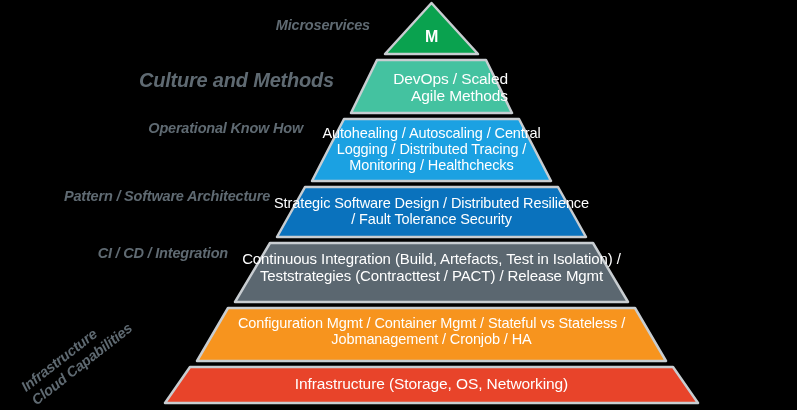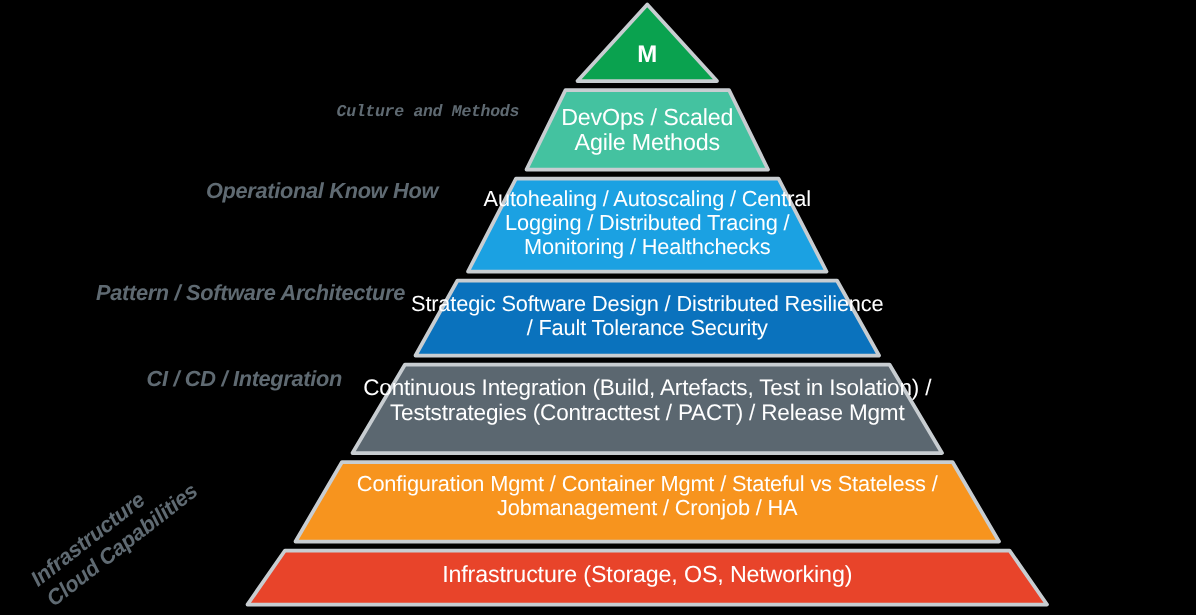--- a/index.html
+++ b/index.html
@@ -67,42 +67,43 @@
 
     <polygon points="270,243 593,243 628,302 235,302" fill="#5b6770" stroke="#c8cdd1" stroke-width="2.5" stroke-linejoin="round"></polygon>
 
     <polygon points="228,308 635,308 666,361 197,361" fill="#f7941e" stroke="#c8cdd1" stroke-width="2.5" stroke-linejoin="round"></polygon>
 
     <polygon points="190,367 673,367 698,403 165,403" fill="#e8442a" stroke="#c8cdd1" stroke-width="2.5" stroke-linejoin="round"></polygon>
   </svg>
 
   <div class="band-text" style="left:385px; top:28px; width:93px; font-size:16px; font-weight:600;">M</div>
 
-  <div class="band-text" style="left:355px; top:70px; width:153px; font-size:15.5px;">DevOps / Scaled
+  <div class="band-text" style="left:355px; top:70px; width:153px; font-size:15.5px;text-align:right;">DevOps / Scaled
 Agile Methods</div>
 
   <div class="band-text" style="left:312px; top:125px; width:239px; font-size:14.5px;">Autohealing / Autoscaling / Central
 Logging / Distributed Tracing /
 Monitoring / Healthchecks</div>
 
   <div class="band-text" style="left:258px; top:195px; width:347px; font-size:14.5px;">Strategic Software Design / Distributed Resilience
 / Fault Tolerance Security</div>
 
   <div class="band-text" style="left:200px; top:251px; width:463px; font-size:15px;">Continuous Integration (Build, Artefacts, Test in Isolation) /
 Teststrategies  (Contracttest / PACT) /  Release Mgmt</div>
 
   <div class="band-text" style="left:172px; top:315px; width:519px; font-size:14.5px;">Configuration Mgmt / Container Mgmt / Stateful vs Stateless /
 Jobmanagement / Cronjob  / HA</div>
 
   <div class="band-text" style="left:165px; top:375px; width:533px; font-size:15.5px;">Infrastructure (Storage, OS, Networking)</div>
 
+  <div class="side-label" style="left:130px; top:17px; width:240px; font-size:14.5px;">Microservices</div>
 
-  <div class="side-label" style="left:90px; top:69px; width:256px; font-size:11px;font-family:Liberation Mono, monospace;">Culture and Methods</div>
+  <div class="side-label" style="left:78px; top:69px; width:256px; font-size:20px;">Culture and Methods</div>
 
-  <div class="side-label" style="left:36px; top:120px; width:256px; font-size:14.5px;">Operational Know How</div>
+  <div class="side-label" style="left:47px; top:120px; width:256px; font-size:14.5px;">Operational Know How</div>
 
   <div class="side-label" style="left:4px; top:188px; width:266px; font-size:14.5px;">Pattern / Software Architecture</div>
 
   <div class="side-label" style="left:0px; top:245px; width:228px; font-size:14.5px;">CI / CD / Integration</div>
 
   <div class="side-label rotated" style="left:18px; top:382px; font-size:14.5px; transform: rotate(-38deg);">
     <span class="rot-line">Infrastructure</span>
     <span class="rot-line">Cloud  Capabilities</span>
   </div>
 

